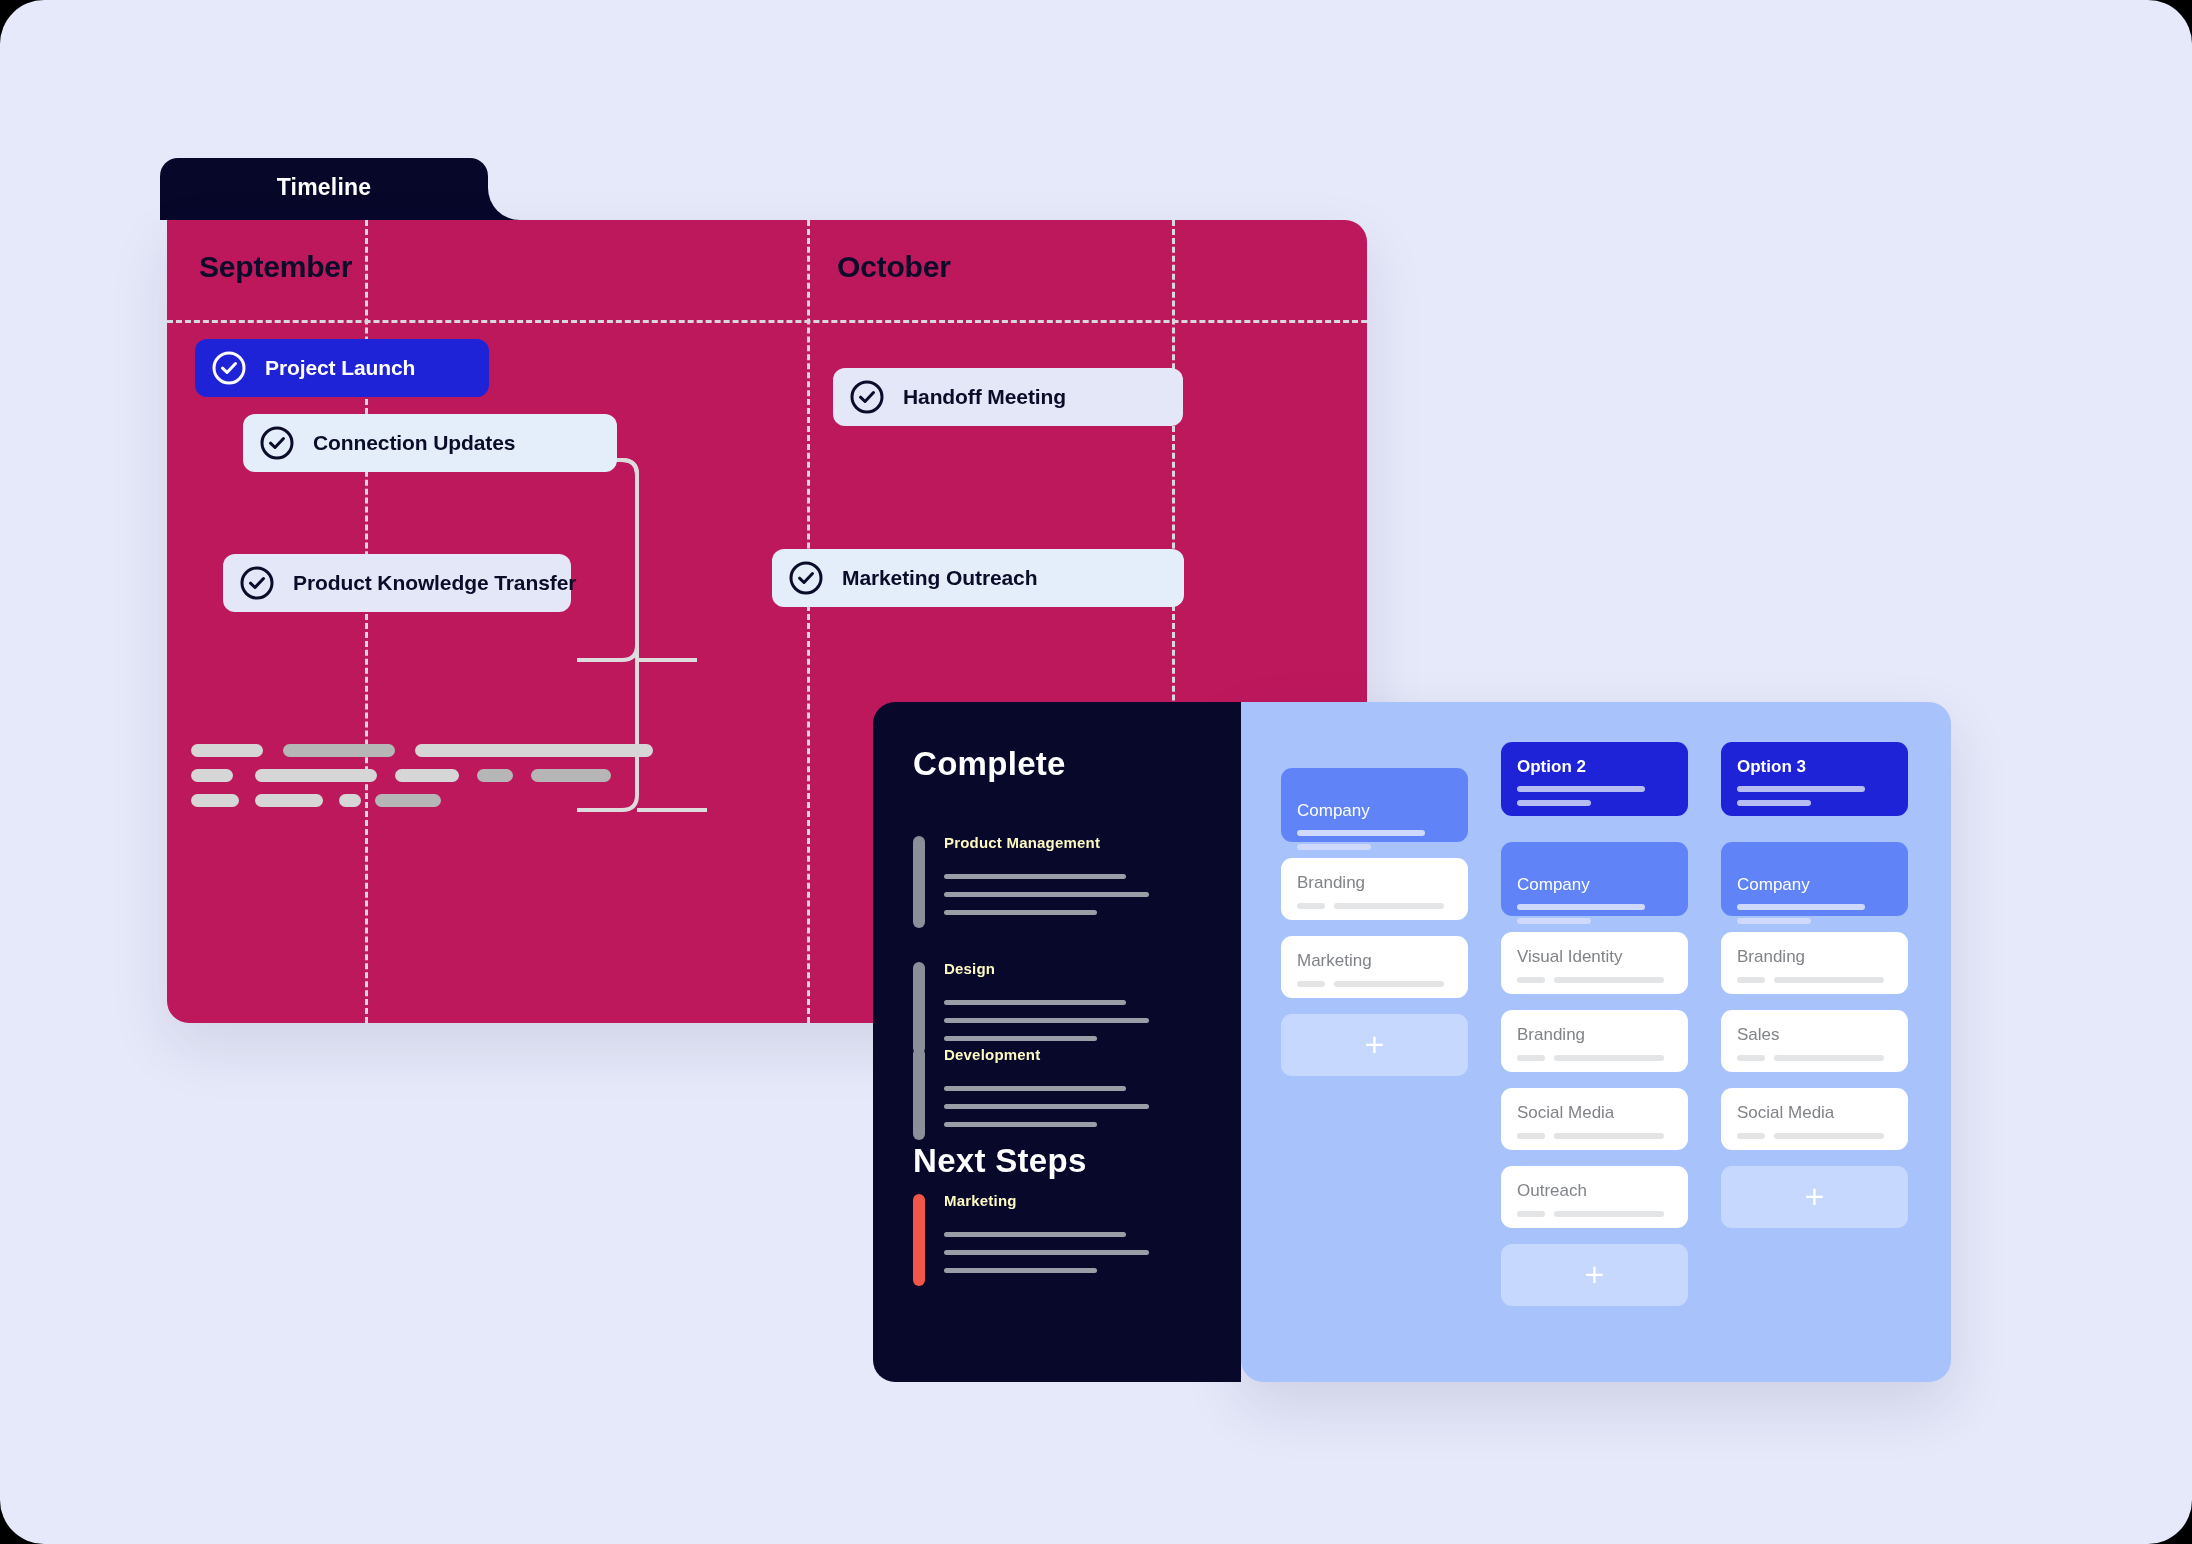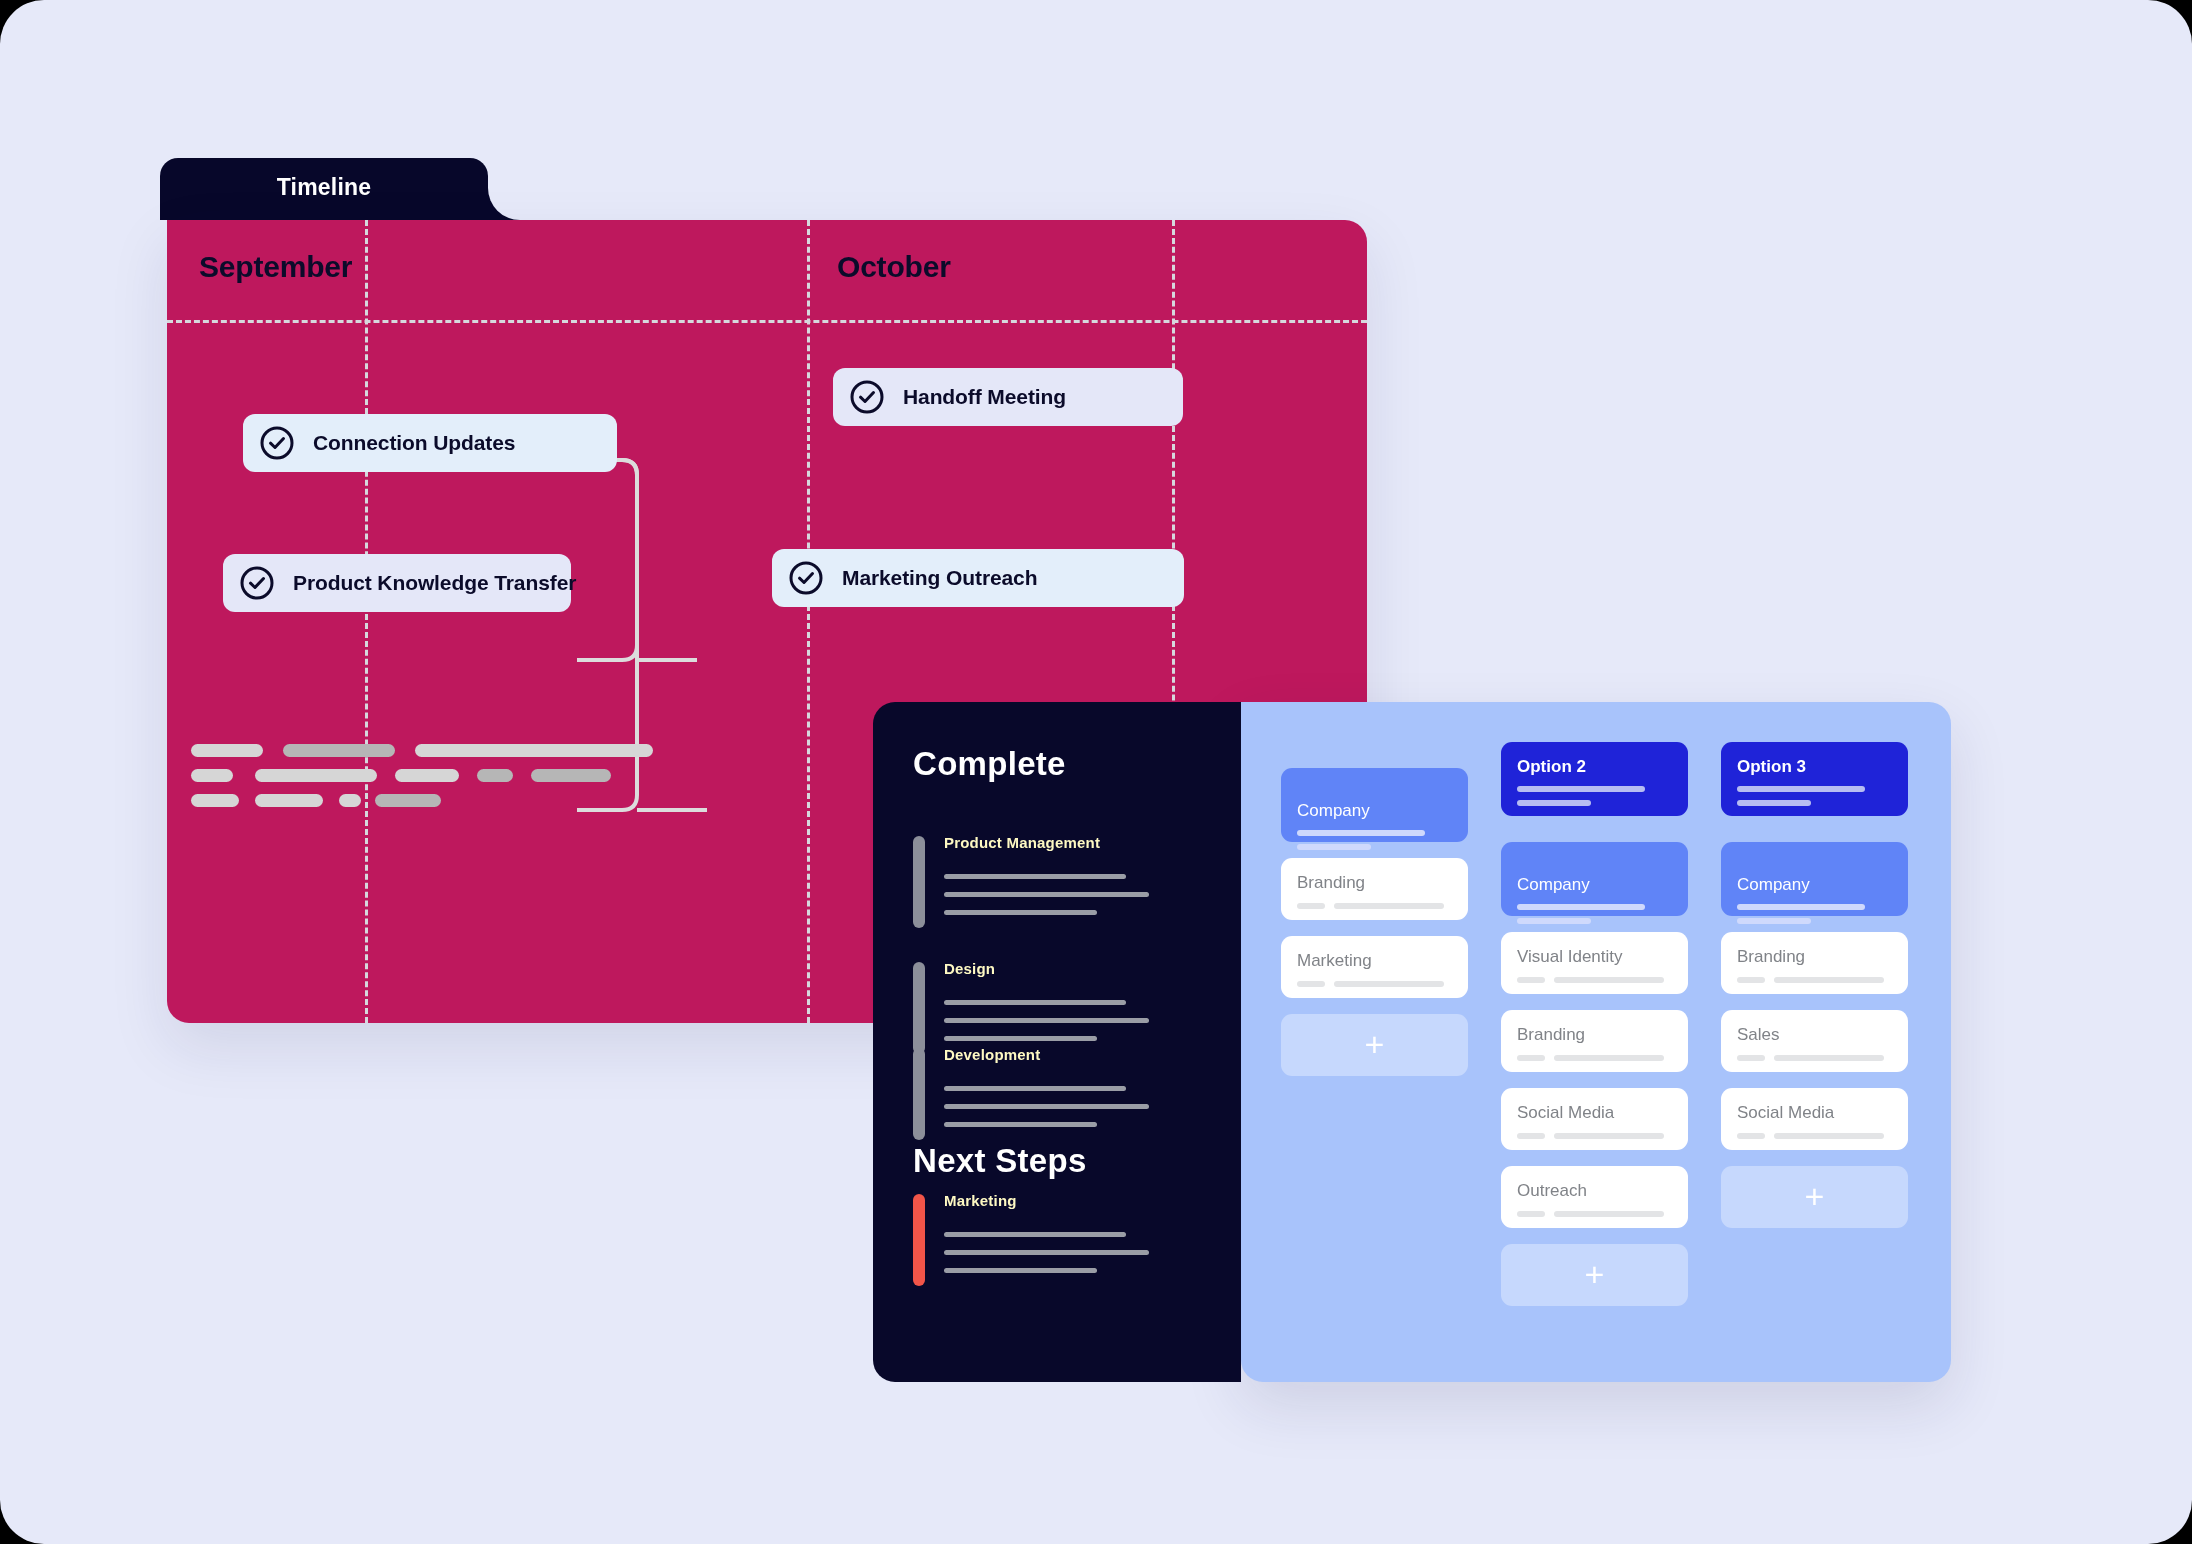--- a/index.html
+++ b/index.html
@@ -215,20 +215,29 @@
       <div class="v-dash" style="left:640px;"></div>
       <div class="v-dash" style="left:1005px;"></div>
 
       <svg id="connectors" viewBox="0 0 1200 803" fill="none">
         <path d="M410 240 H 455 Q 470 240 470 255 V 425 Q 470 440 455 440 H 410" stroke="#dcdcdc" stroke-width="4" fill="none"></path>
         <path d="M470 440 H 530" stroke="#dcdcdc" stroke-width="4" fill="none"></path>
         <path d="M410 240 H 455 Q 470 240 470 255 V 575 Q 470 590 455 590 H 410" stroke="#dcdcdc" stroke-width="4" fill="none"></path>
         <path d="M470 590 H 540" stroke="#dcdcdc" stroke-width="4" fill="none"></path>
       </svg>
 
+      <div class="chip chip-primary" style="left:28px; top:119px; width:294px; height:58px;">
+        <span class="chip-icon">
+          <svg viewBox="0 0 40 40" width="40" height="40" fill="none">
+            <circle cx="20" cy="20" r="15" stroke="#ffffff" stroke-width="3"></circle>
+            <path d="M13.5 20.2 L18 24.5 L26.5 15.5" stroke="#ffffff" stroke-width="3" stroke-linecap="round" stroke-linejoin="round"></path>
+          </svg>
+        </span>
+        <span class="chip-text">Project Launch</span>
+      </div>
 
       <div class="chip chip-lightblue" style="left:76px; top:194px; width:374px; height:58px;">
         <span class="chip-icon">
           <svg viewBox="0 0 40 40" width="40" height="40" fill="none">
             <circle cx="20" cy="20" r="15" stroke="#0b0b2a" stroke-width="3"></circle>
             <path d="M13.5 20.2 L18 24.5 L26.5 15.5" stroke="#0b0b2a" stroke-width="3" stroke-linecap="round" stroke-linejoin="round"></path>
           </svg>
         </span>
         <span class="chip-text">Connection Updates</span>
       </div>

